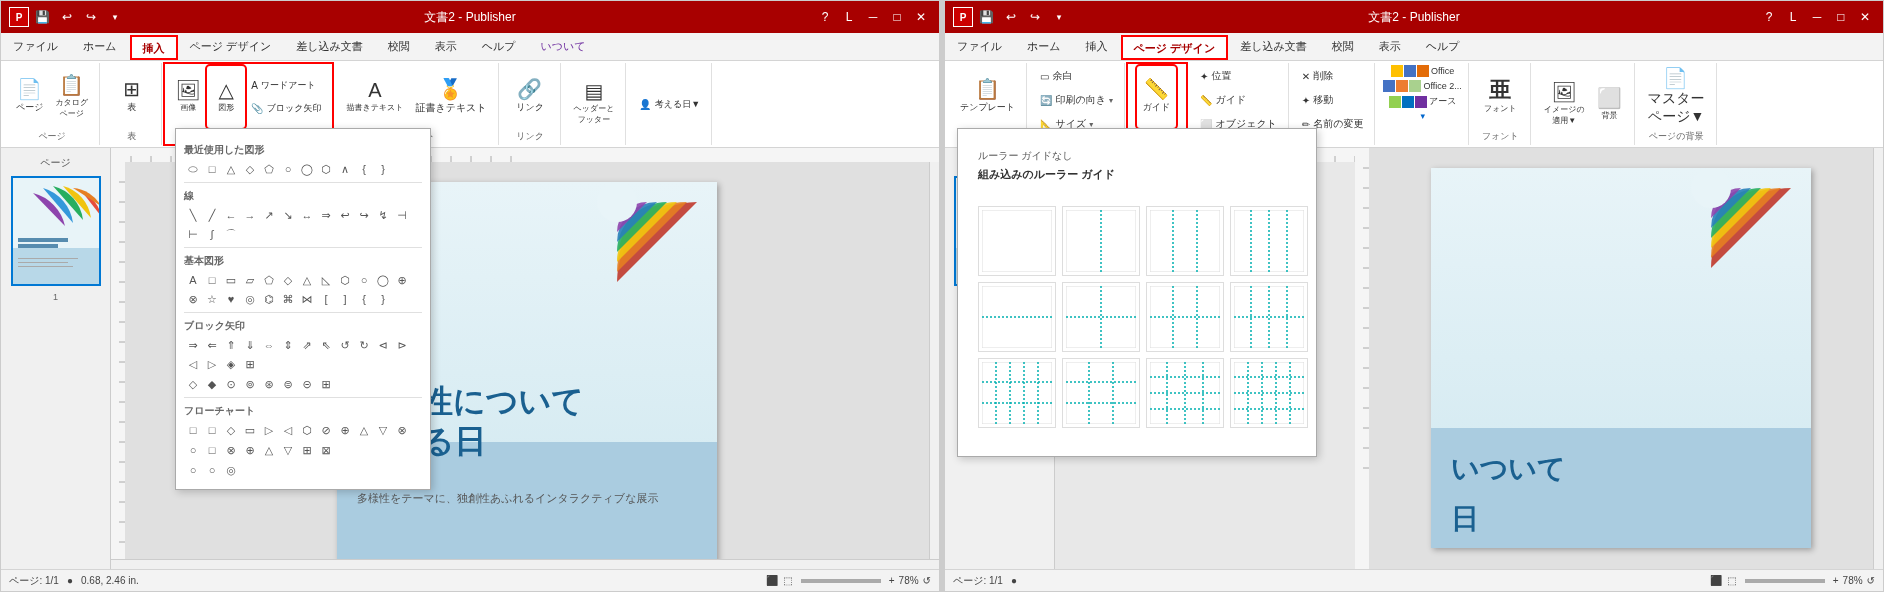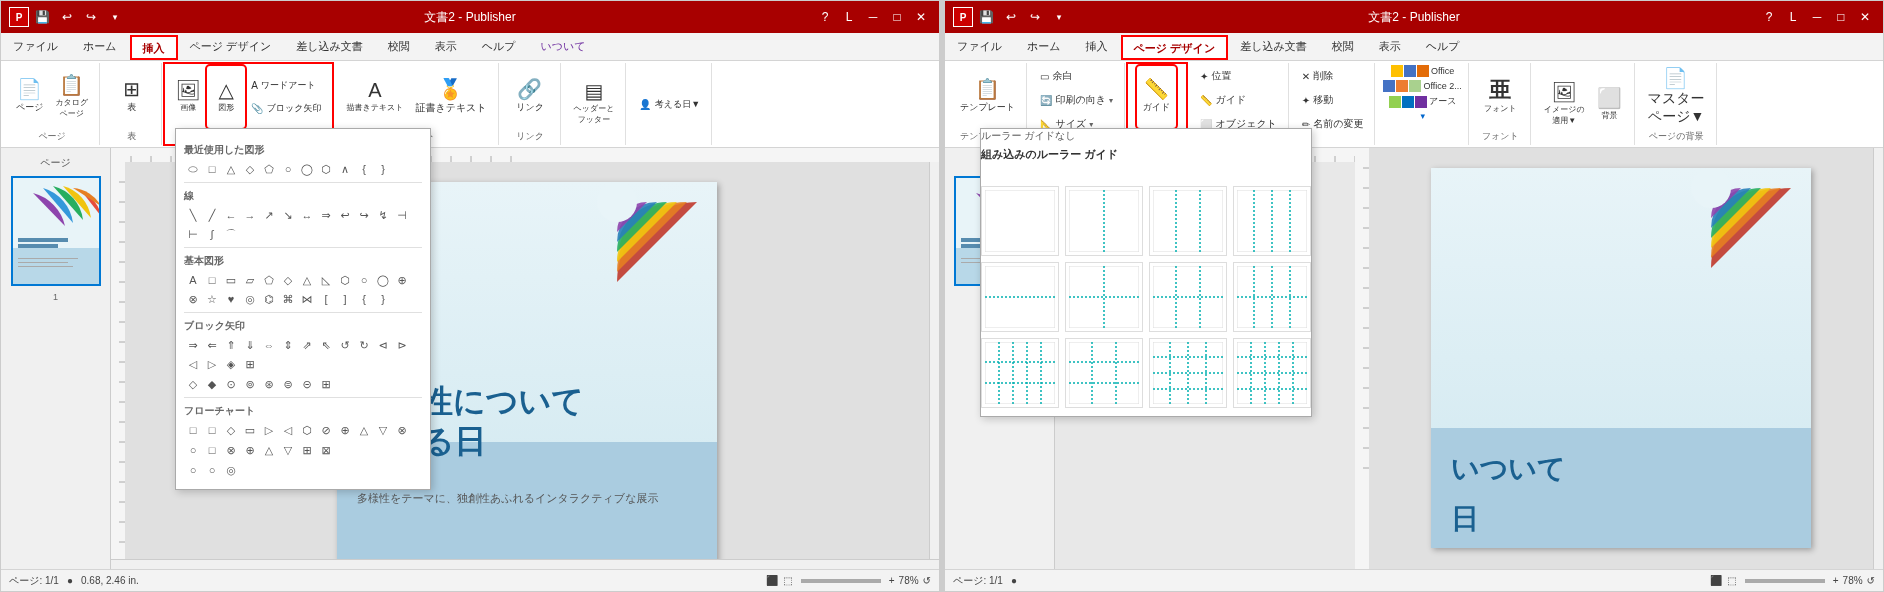--- a/index.html
+++ b/index.html
@@ -210,27 +210,27 @@
     }
     .shapes-section-divider {
       border-top: 1px solid #e0e0e0;
       margin: 4px 0;
     }
 
     
     .guide-panel {
       position: absolute;
       top: 128px;
-      left: 980px;
-      width: 332px;
+      left: 957px;
+      width: 360px;
       background: white;
       border: 1px solid #aaa;
       box-shadow: 2px 2px 8px rgba(0,0,0,0.2);
       z-index: 100;
-      padding: 0;
+      padding: 20px;
       font-size: 11px;
     }
     .guide-panel-title {
       font-size: 11px;
       font-weight: 600;
       margin-bottom: 24px;
       color: #333;
     }
     .guide-grid {
       display: grid;

